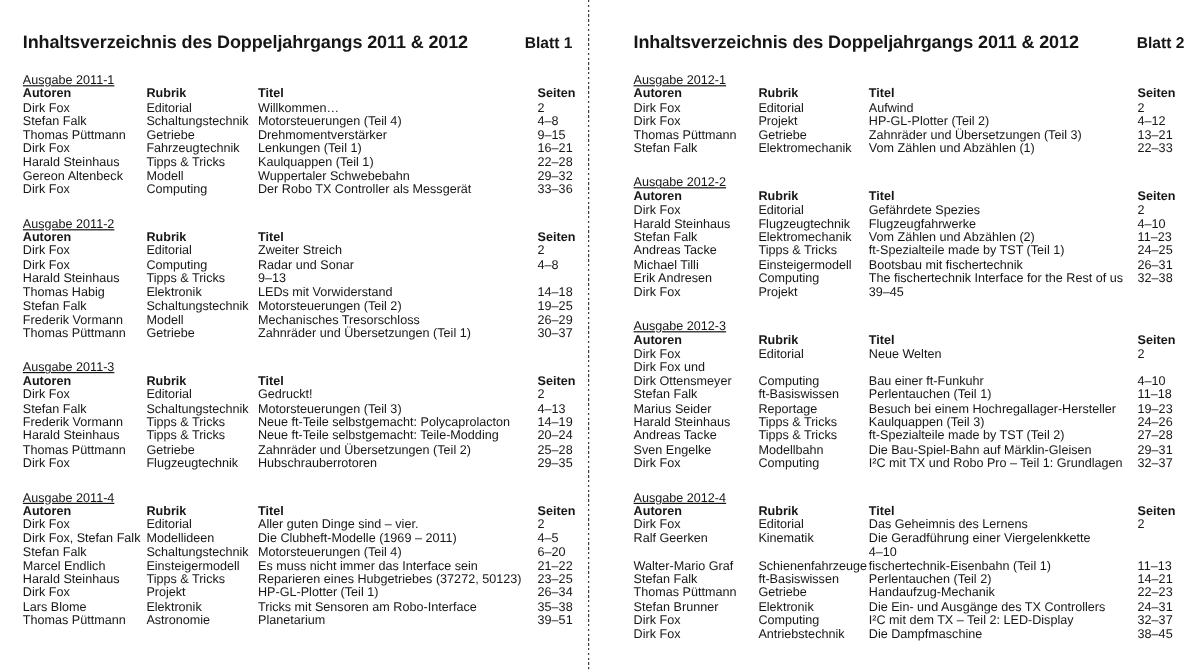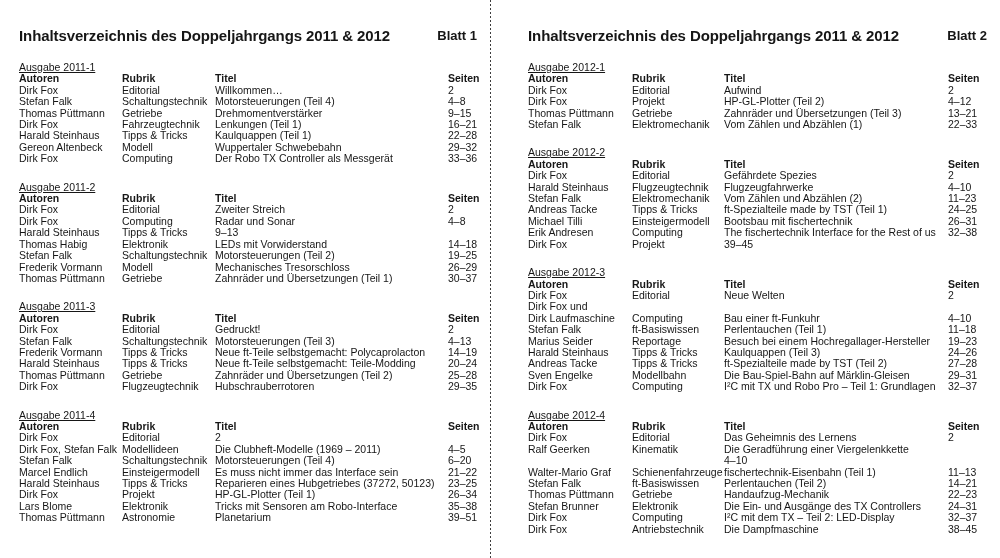--- a/index.html
+++ b/index.html
@@ -208,20 +208,21 @@
           <div class="section-label">Ausgabe 2011-4</div>
           <div class="row head">
             <span>Autoren</span>
             <span>Rubrik</span>
             <span>Titel</span>
             <span>Seiten</span>
           </div>
           <div class="row">
             <span>Dirk Fox</span>
             <span>Editorial</span>
+            <span>Aller guten Dinge sind – vier.</span>
             <span>2</span>
           </div>
           <div class="row">
             <span>Dirk Fox, Stefan Falk</span>
             <span>Modellideen</span>
             <span>Die Clubheft-Modelle (1969 – 2011)</span>
             <span>4–5</span>
           </div>
           <div class="row">
             <span>Stefan Falk</span>
@@ -368,21 +369,21 @@
             <span>Neue Welten</span>
             <span>2</span>
           </div>
           <div class="row">
             <span>Dirk Fox und</span>
             <span></span>
             <span></span>
             <span></span>
           </div>
           <div class="row">
-            <span>Dirk Laufmaschine</span>
+            <span>Dirk Ottensmeyer</span>
             <span>Computing</span>
             <span>Bau einer ft-Funkuhr</span>
             <span>4–10</span>
           </div>
           <div class="row">
             <span>Stefan Falk</span>
             <span>ft-Basiswissen</span>
             <span>Perlentauchen (Teil 1)</span>
             <span>11–18</span>
           </div>

